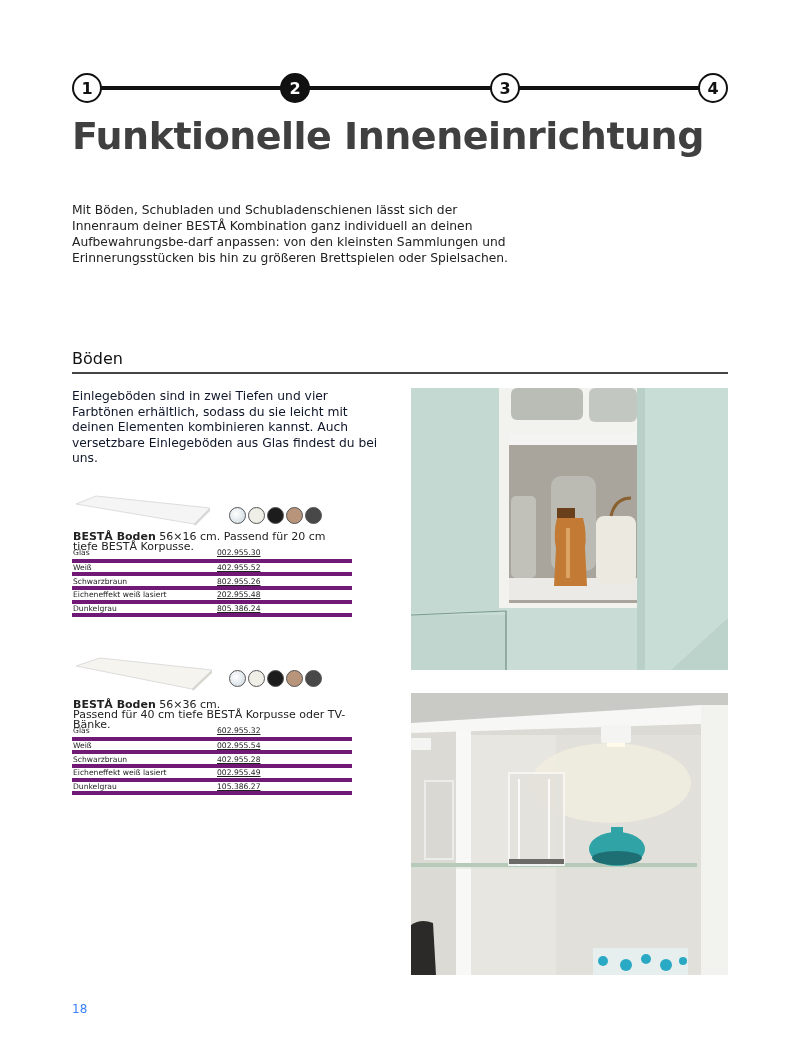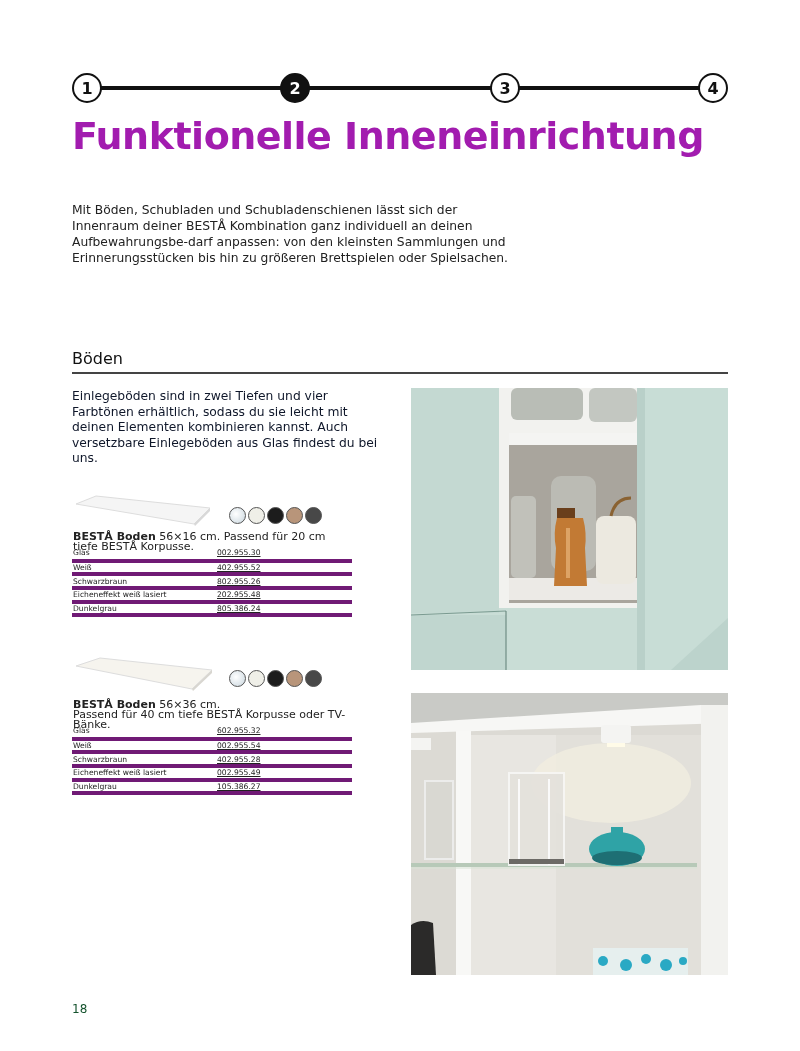--- a/index.html
+++ b/index.html
@@ -8,21 +8,21 @@
 
   
   .stepper { position: absolute; left: 72px; top: 73px; width: 656px; height: 30px; }
   .stepper .line { position: absolute; left: 14px; right: 14px; top: 13px; height: 4px; background: #111; }
   .step { position: absolute; top: 0; width: 30px; height: 30px; border-radius: 50%; border: 2px solid #111;
           background: #fff; display: flex; align-items: center; justify-content: center;
           font-weight: bold; font-size: 16px; color: #111; }
   .step.active { background: #111; color: #fff; }
 
   h1.title { position: absolute; left: 72px; top: 114px; font-size: 38px; font-weight: bold;
-             letter-spacing: -0.5px; color: #a21caf; white-space: nowrap; }
+             letter-spacing: -0.5px; color: #404040; white-space: nowrap; }
 
   .intro { position: absolute; left: 72px; top: 202px; width: 440px; font-size: 12.3px; line-height: 16px; color: #222; }
 
   .section-head { position: absolute; left: 72px; top: 349px; width: 656px; }
   .section-head h2 { font-size: 16px; font-weight: normal; color: #111; padding-bottom: 4px; }
   .section-head .rule { height: 2px; background: #444; }
 
   .section-desc { position: absolute; left: 72px; top: 389px; width: 310px; font-size: 12.3px; line-height: 15.5px; color: #0f172a; }
 
   
@@ -31,21 +31,21 @@
   .swatches { position: absolute; left: 157px; display: flex; gap: 2px; }
   .sw { width: 17px; height: 17px; border-radius: 50%; border: 1px solid #555; }
   .caption { position: absolute; left: 1px; font-size: 11px; line-height: 10px; color: #222; }
   .caption b { font-weight: bold; }
   table.variants { position: absolute; left: 0; width: 280px; border-collapse: collapse; font-size: 7.6px; color: #222; }
   table.variants td { height: 13.7px; border-bottom: 4px solid #701a75; padding: 0 1px; vertical-align: middle; margin-left: 8px; }
   table.variants td.num { width: 136px; text-decoration: underline; }
 
   
   .photo { position: absolute; left: 411px; width: 317px; height: 282px; overflow: hidden; }
-  .page-num { position: absolute; left: 72px; top: 1002px; font-size: 12px; color: #14532d; }
+  .page-num { position: absolute; left: 72px; top: 1002px; font-size: 12px; color: #3b82f6; }
 </style>
 </head>
 <body>
 
 <div class="stepper">
   <div class="line"></div>
   <div class="step" style="left:0">1</div>
   <div class="step active" style="left:208px">2</div>
   <div class="step" style="left:418px">3</div>
   <div class="step" style="left:626px">4</div>

